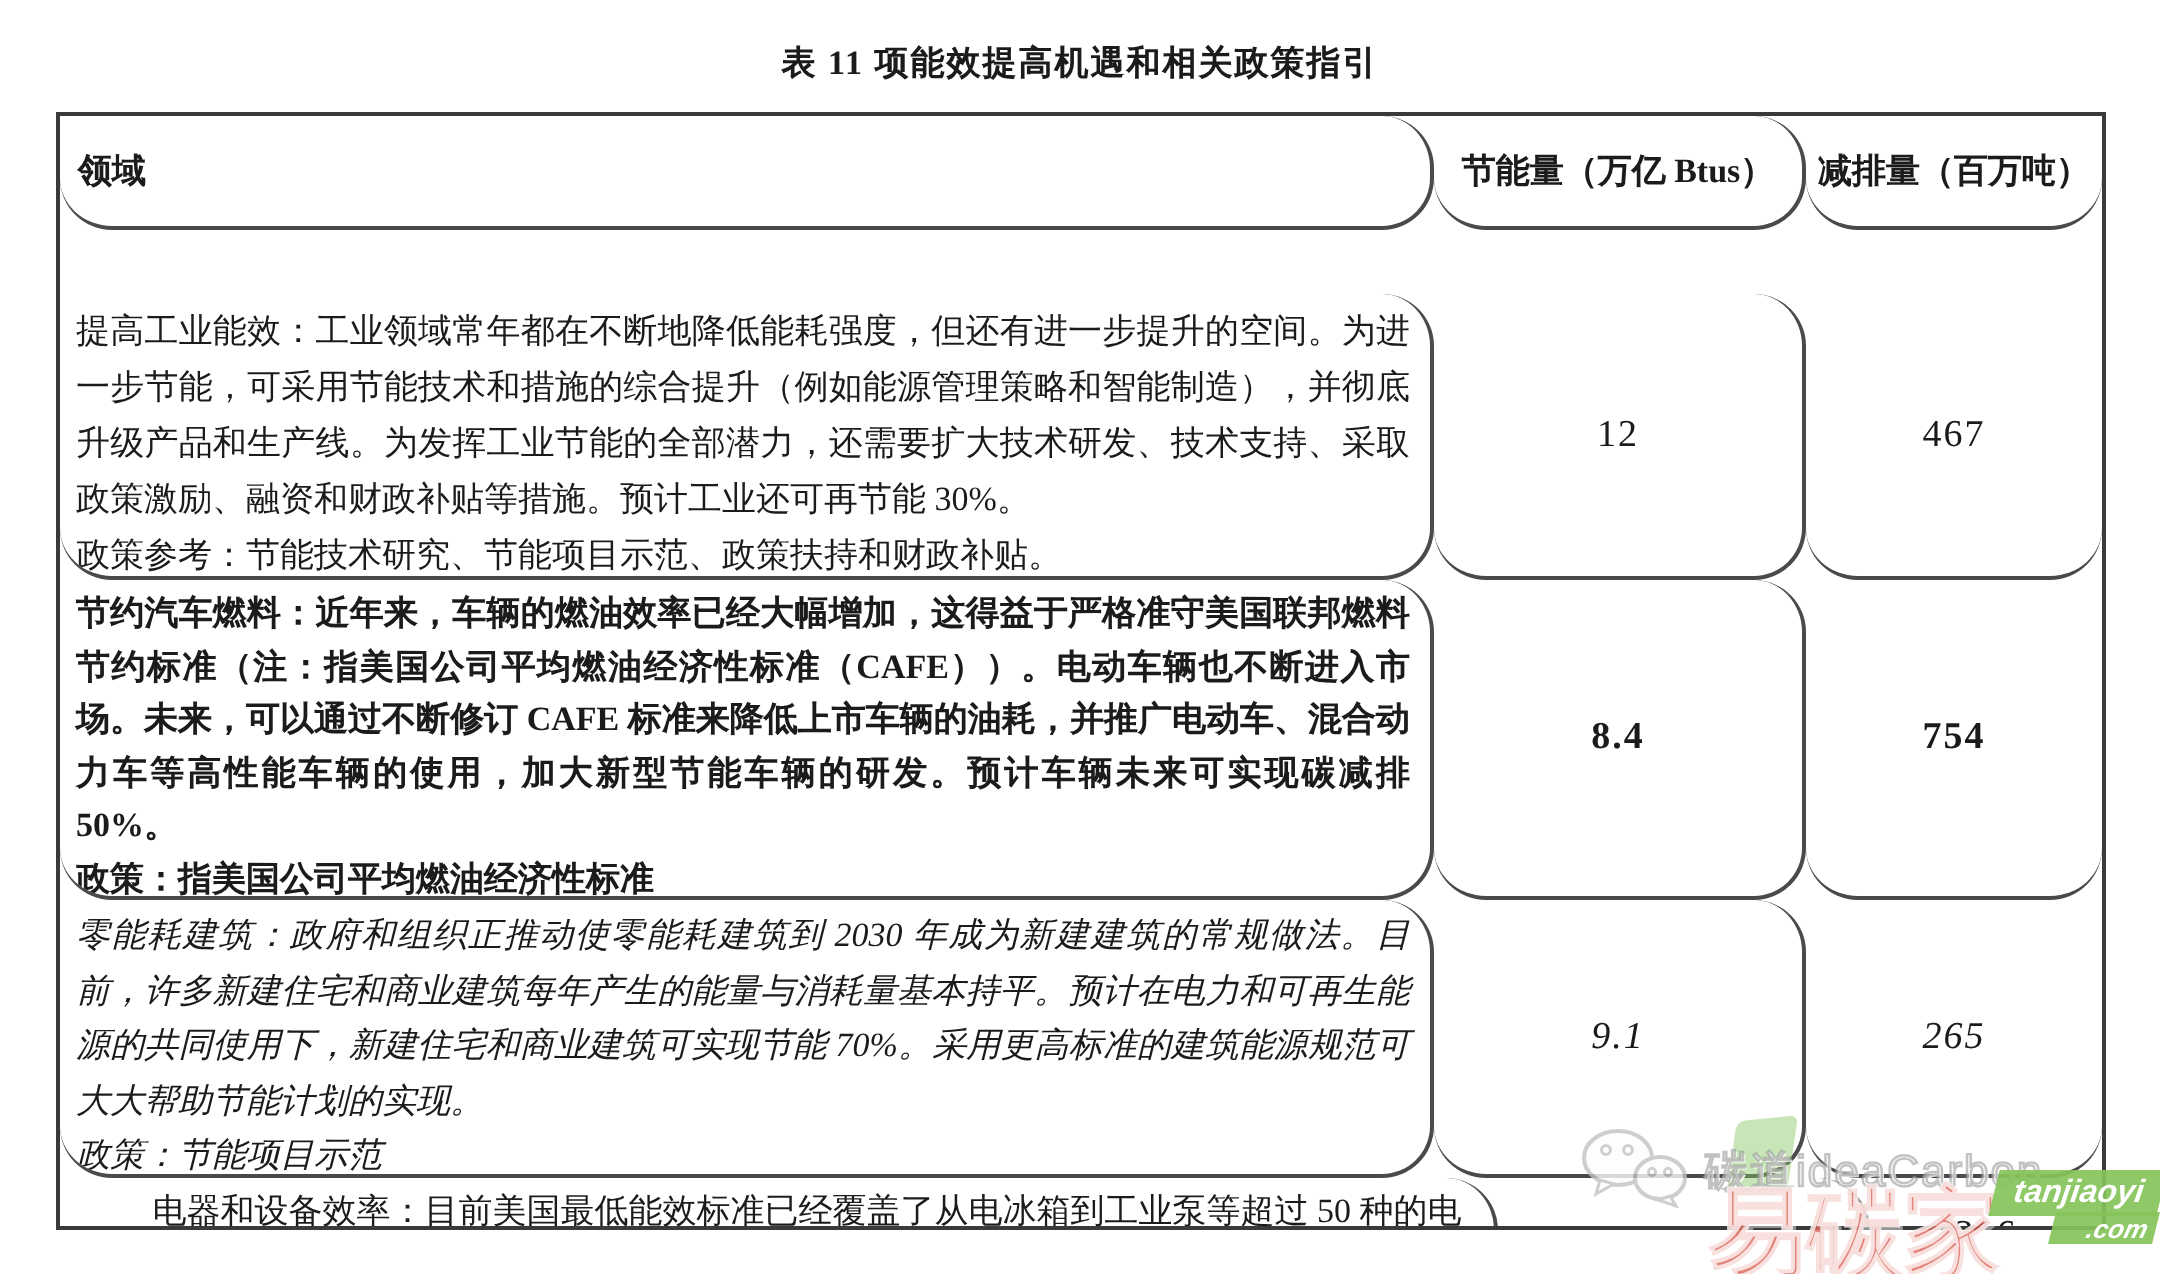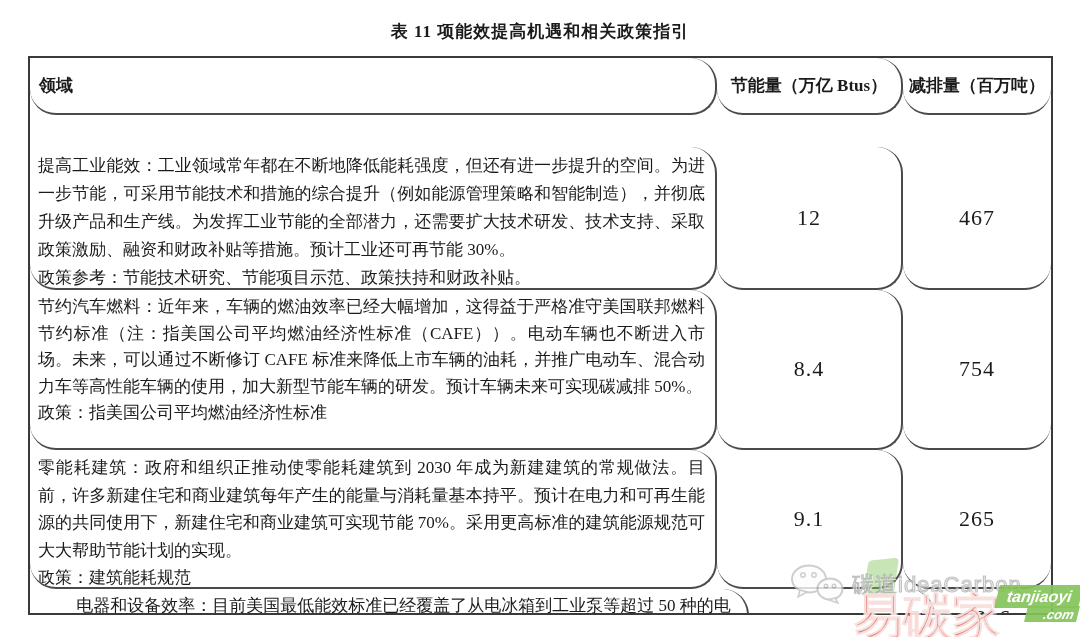--- a/index.html
+++ b/index.html
@@ -8,39 +8,39 @@
   .page { position:relative; width:888px; height:637px; background:#fff; }
 
   .doc-title { position:absolute; top:20px; left:0; width:1080px;
     text-align:center; font-size:17px; font-weight:600; letter-spacing:1px; }
 
   .ptable { position:absolute; left:28px; top:56px; width:1025px; height:559px;
     border:2px solid #3a3a3a; overflow:hidden; background:#fff; }
   .trow { display:grid; grid-template-columns:687px 186px 1fr; width:100%; }
   .trow.header   { height:57px; }
   .trow.r0 { height:143px;margin-top:32px; }
-  .trow.r1 { height:160px; }
-  .trow.r2 { height:139px; }
+  .trow.r1 { height:160px;font-weight:bold; }
+  .trow.r2 { height:139px;font-style:italic; }
   .trow.r3 { height:58px;padding-left:32px; }
   .cell { border-right:2px solid #4a4a4a; border-bottom:2px solid #4a4a4a;
     overflow:hidden;border-radius:26px; }
   .cell.last { border-right:none; }
   .trow.r3 .cell { border-bottom:none;text-align:center; }
 
   .hcell { display:flex; align-items:center; font-weight:700; font-size:17px; }
   .hcell.field { justify-content:flex-start; padding-left:9px; }
   .hcell.num { justify-content:center; text-align:center; }
 
   .fcell { padding:5px 10px 2px 8px; font-size:17px; line-height:28px;
     text-align:justify; }
   .trow.r1 .fcell { line-height:26.5px; padding-top:4px; }
   .trow.r2 .fcell { line-height:27.5px; padding-top:4px; }
   .trow.r3 .fcell { line-height:27px; padding-top:3px; }
   .ncell { display:flex; align-items:center; justify-content:center;
-    font-size:22px; letter-spacing:1px; }
+    font-size:19px; letter-spacing:1px; }
 
   
   .wm-gray { position:absolute; left:788px; top:562px; display:flex;
     align-items:center; z-index:5; pointer-events:none; }
   .wm-gray-text { font-size:22px; letter-spacing:1px; white-space:nowrap;
     color:rgba(235,235,235,0.55); -webkit-text-stroke:1.2px rgba(150,150,150,0.55);
     text-shadow:1px 1px 0 rgba(255,255,255,0.9); font-family:"Liberation Sans",sans-serif; }
   .wechat-icon { margin-right:6px; opacity:0.8; }
 
   .green-accent { position:absolute; left:866px; top:559px; width:30px; height:38px;
@@ -92,21 +92,21 @@
         <div>节约汽车燃料：近年来，车辆的燃油效率已经大幅增加，这得益于严格准守美国联邦燃料节约标准（注：指美国公司平均燃油经济性标准（CAFE））。电动车辆也不断进入市场。未来，可以通过不断修订 CAFE 标准来降低上市车辆的油耗，并推广电动车、混合动力车等高性能车辆的使用，加大新型节能车辆的研发。预计车辆未来可实现碳减排 50%。</div>
         <div>政策：指美国公司平均燃油经济性标准</div>
       </div>
       <div class="cell ncell">8.4</div>
       <div class="cell ncell last">754</div>
     </div>
 
     <div class="trow r2">
       <div class="cell fcell">
         <div>零能耗建筑：政府和组织正推动使零能耗建筑到 2030 年成为新建建筑的常规做法。目前，许多新建住宅和商业建筑每年产生的能量与消耗量基本持平。预计在电力和可再生能源的共同使用下，新建住宅和商业建筑可实现节能 70%。采用更高标准的建筑能源规范可大大帮助节能计划的实现。</div>
-        <div>政策：建筑能耗规范</div>
+        <div>政策：节能项目示范</div>
       </div>
       <div class="cell ncell">9.1</div>
       <div class="cell ncell last">265</div>
     </div>
 
     <div class="trow r3">
       <div class="cell fcell">
         <div>电器和设备效率：目前美国最低能效标准已经覆盖了从电冰箱到工业泵等超过 50 种的电器和设备，累计节约用能成本 2 万亿美元。更新最低能效标准可进一步提高节能</div>
       </div>
       <div class="cell ncell"></div>

